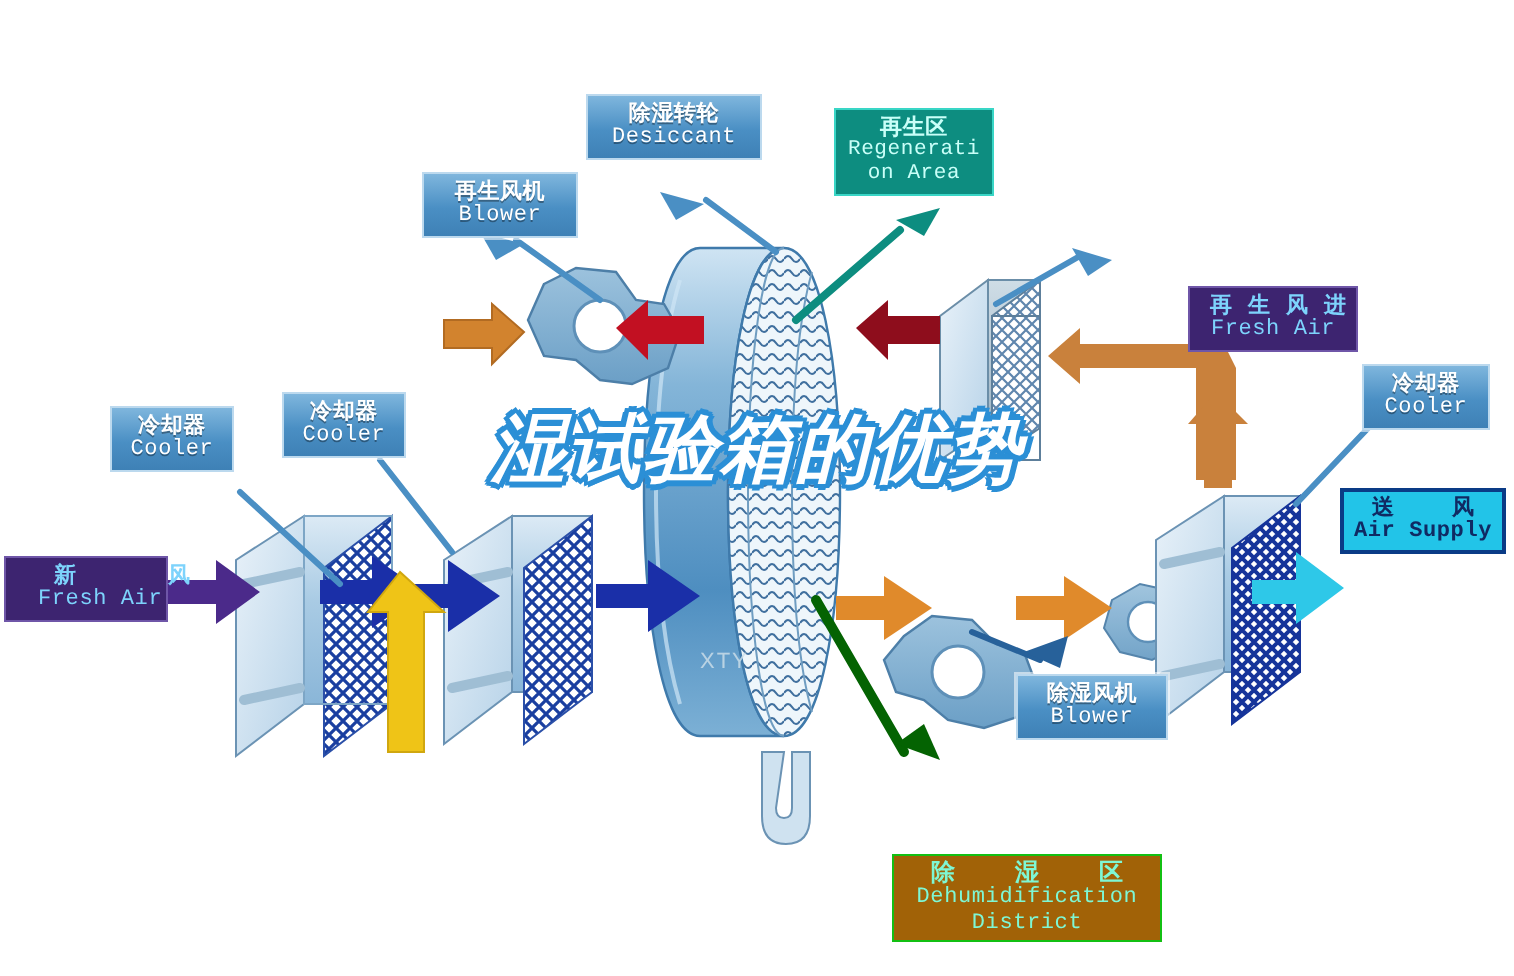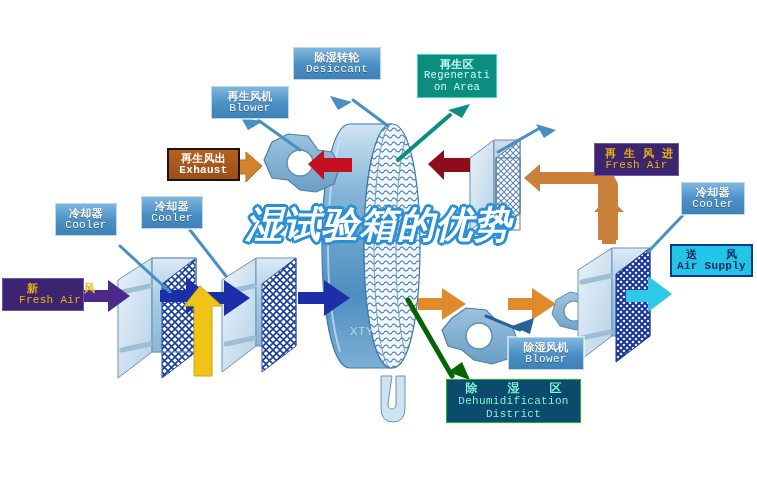--- a/index.html
+++ b/index.html
@@ -19,32 +19,32 @@
             border:1px solid #bcd9ee;color:#ffffff;
             box-shadow:0 0 0 1px rgba(255,255,255,.55);}
   .lbl-blue .cn{font-size:11px;text-shadow:0 1px 0 rgba(0,0,0,.35);}
   .lbl-blue .en{font-size:11px;text-shadow:0 1px 0 rgba(0,0,0,.35);}
 
   
   .lbl-teal{background:#0d8d80;border:1px solid #39d6c6;color:#c9fff8;}
   .lbl-teal .cn{font-size:11px;}
   .lbl-teal .en{font-size:10.5px;}
 
-  .lbl-green{background:#0c4a6e;border:1px solid #13c013;color:#7ef7d4;}
+  .lbl-green{background:#a16207;border:1px solid #13c013;color:#7ef7d4;margin-top:48px;}
   .lbl-green .cn{font-size:12px;letter-spacing:9px;text-indent:9px;}
   .lbl-green .en{font-size:11px;}
 
   
   .lbl-brown{background:linear-gradient(180deg,#b4611f 0%,#9c4f16 100%);
              border:2px solid #1d1206;color:#ffffff;}
   .lbl-brown .cn{font-size:11px;}
   .lbl-brown .en{font-size:11px;font-weight:bold;}
 
   
-  .lbl-purple{background:#3d2470;border:1px solid #6f56a8;color:#eab308;}
+  .lbl-purple{background:#3d2470;border:1px solid #6f56a8;color:#7dd3fc;}
   .lbl-purple .cn{font-size:11px;letter-spacing:8px;text-indent:8px;}
   .lbl-purple .en{font-size:11px;}
 
   
   .lbl-yellow{background:#efc417;border:2px solid #8f7f17;color:#111111;}
   .lbl-yellow .cn{font-size:11px;letter-spacing:14px;text-indent:14px;}
   .lbl-yellow .en{font-size:12px;font-weight:bold;}
 
   
   .lbl-cyan{background:#22c4e8;border:2px solid #0a3b86;color:#102a63;}
@@ -250,24 +250,20 @@
     <span class="en">Blower</span>
   </div>
 
   <div class="lbl lbl-teal" style="left:417px;top:54px;width:80px;padding:3px 2px;">
     <span class="cn">再生区</span>
     <span class="en">Regenerati</span>
     <span class="en">on Area</span>
   </div>
 
 
-  <div class="lbl lbl-brown" style="left:167px;top:148px;width:73px;padding:2px 2px;">
-    <span class="cn">再生风出</span>
-    <span class="en">Exhaust</span>
-  </div>
 
   <div class="lbl lbl-purple" style="left:594px;top:143px;width:85px;padding:3px 2px;">
     <span class="cn">再生风进</span>
     <span class="en">Fresh Air</span>
   </div>
 
   <div class="lbl lbl-blue" style="left:681px;top:182px;width:64px;padding:3px 2px;">
     <span class="cn">冷却器</span>
     <span class="en">Cooler</span>
   </div>

